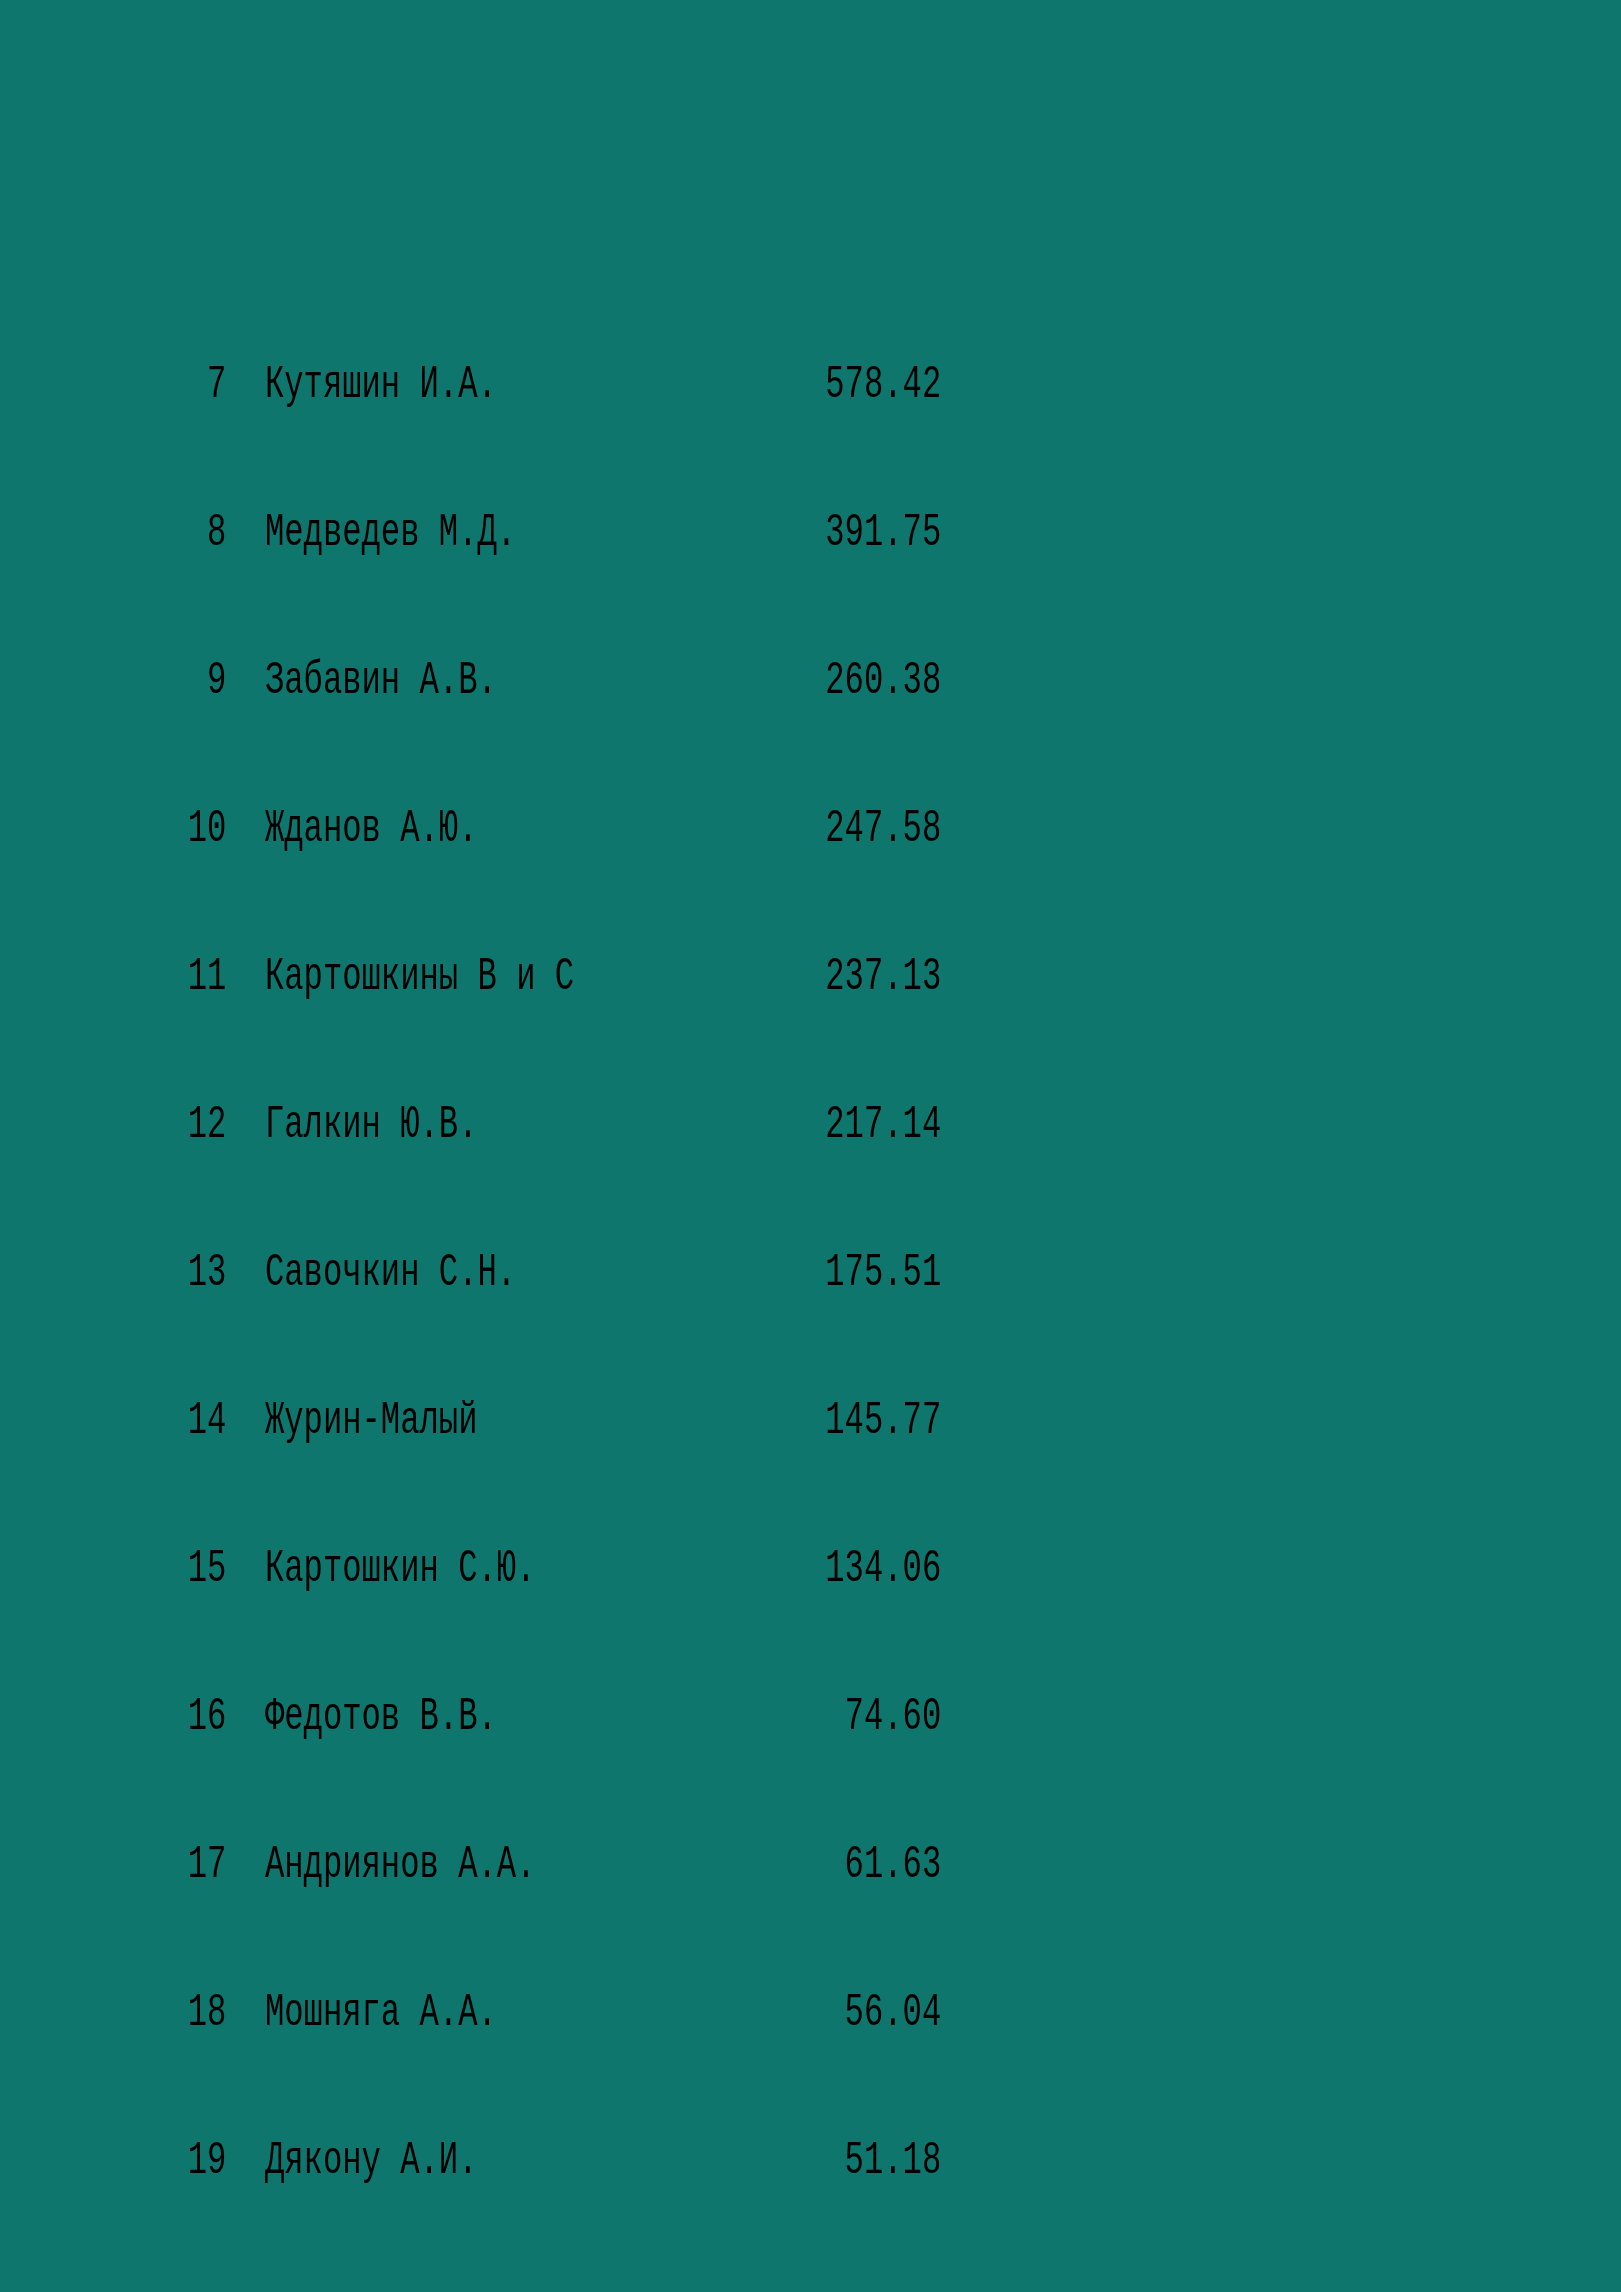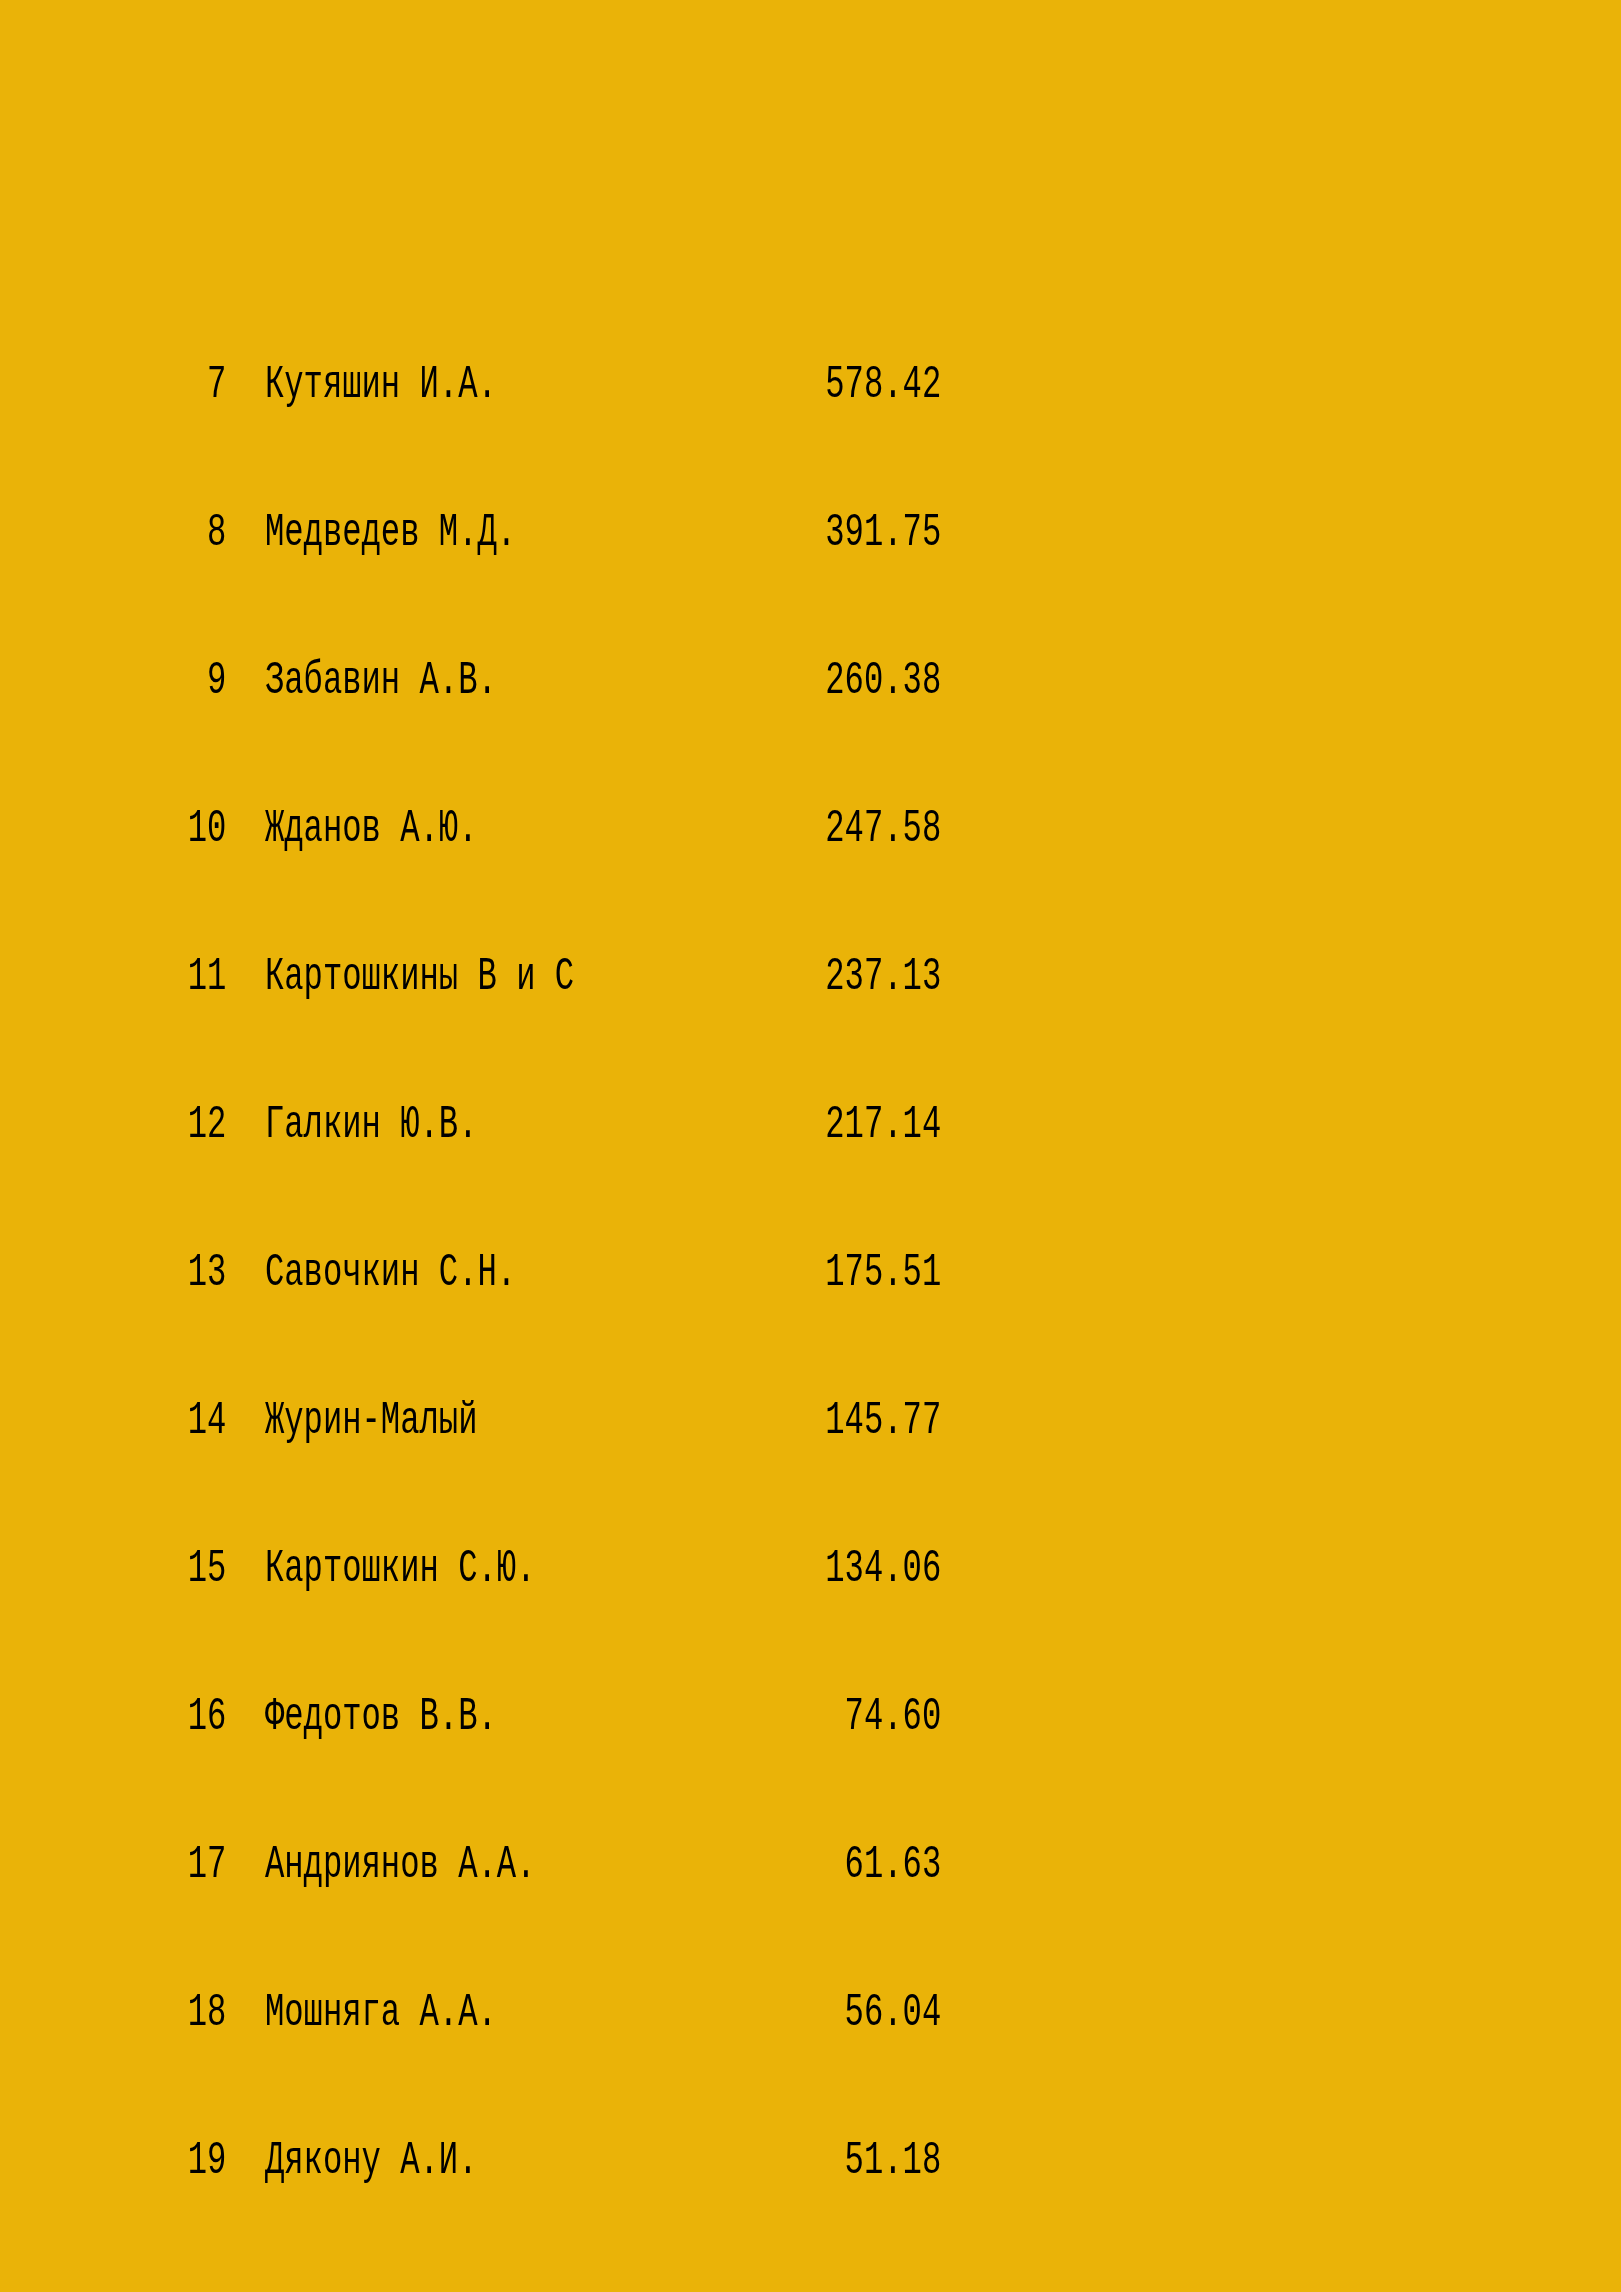--- a/index.html
+++ b/index.html
@@ -1,19 +1,19 @@
 <!DOCTYPE html>
 <html><head>
 <meta charset="utf-8">
 <style>
   html,body{margin:0;padding:0;background:#e8e8e8;}
   .page{
     position:relative;
     width:1621px;height:2293px;
-    background:#eab308;
+    background:#0f766e;
     color:#000000;
     font-family:"Liberation Mono","DejaVu Sans Mono",monospace;
     overflow:hidden;
   }
   .content{padding:71px 0 0 149px;}
   
   .scaled{
     transform:scaleX(0.70);
     transform-origin:0 0;
     font-size:46px;

